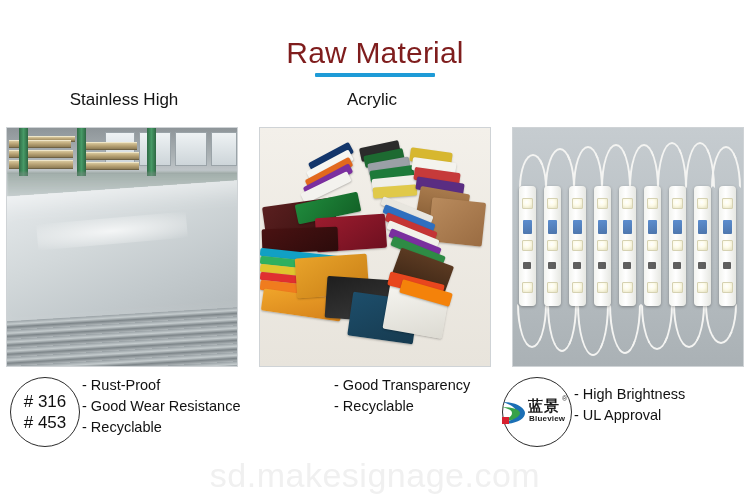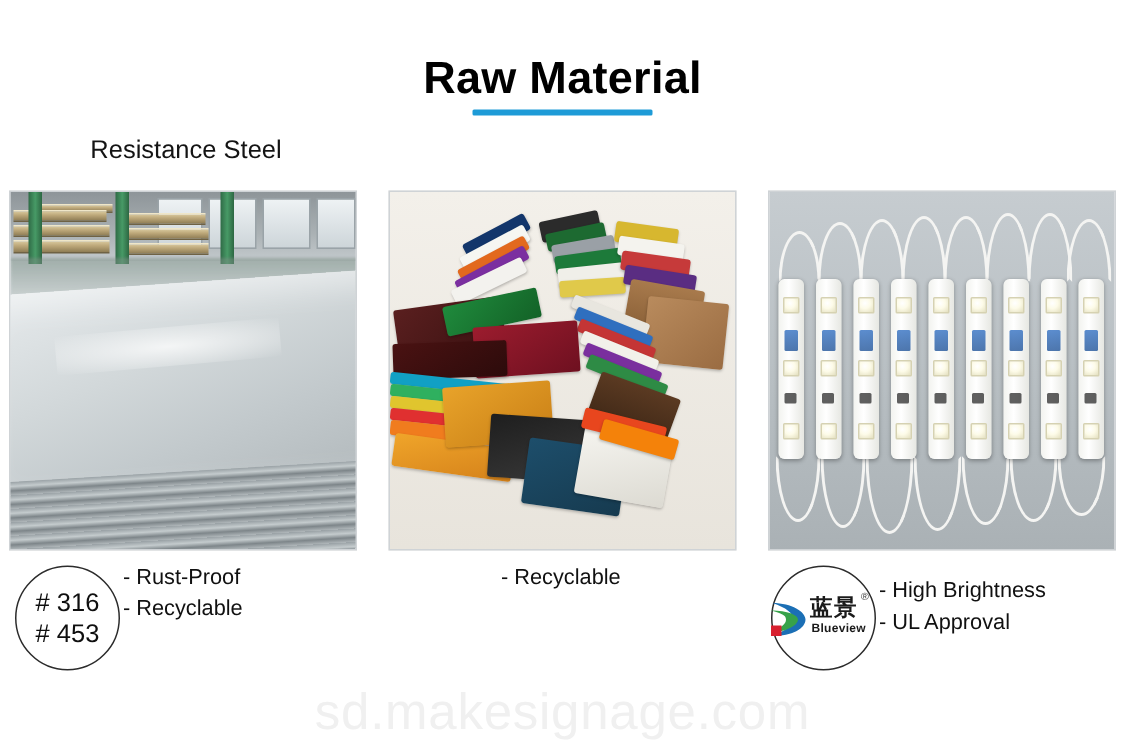--- a/index.html
+++ b/index.html
@@ -23,22 +23,22 @@
   
   .title-block {
     position: absolute;
     top: 36px;
     left: 0;
     width: 750px;
     text-align: center;
   }
   .title-text {
     font-size: 30px;
-    font-weight: bold;
-    color: #000000;
+    font-weight: normal;
+    color: #7f1d1d;
     letter-spacing: 0.2px;
     line-height: 34px;
     font-family: "Liberation Sans", sans-serif;
   }
   .title-underline {
     width: 120px;
     height: 4px;
     margin: 3px auto 0 auto;
     border-radius: 1px;
   }
@@ -212,21 +212,21 @@
     width: 750px;
     height: 80px;
   }
   .feature {
     position: absolute;
     top: 0;
     height: 80px;
   }
   .feature.f1 { left: 4px;   width: 248px; }
   .feature.f2 { left: 256px; width: 248px; }
-  .feature.f3 { left: 508px; width: 242px; }
+  .feature.f3 { left: 496px; width: 242px; }
 
   .badge-circle {
     position: absolute;
     top: 2px;
     left: 6px;
     width: 70px;
     height: 70px;
     border: 1.5px solid #2c2c2c;
     border-radius: 50%;
     background: #ffffff;
@@ -341,21 +341,22 @@
 <body>
 
 <div class="page">
 
   <div class="title-block">
     <div class="title-text">Raw Material</div>
     <div class="title-underline" style="background:#1E9BD7;"></div>
   </div>
 
   <div class="headers">
-    <div class="col-head c1">Resistance Steel</div>
+    <div class="col-head c1">Stainless High</div>
+    <div class="col-head c2">Acrylic</div>
   </div>
 
   <div class="photos">
 
     <div class="photo p1">
       <div class="ph-inner">
         <div class="steel-bg"></div>
         <div class="steel-ceiling"></div>
         <div class="steel-window sw1"></div>
         <div class="steel-window sw2"></div>
@@ -522,26 +523,28 @@
 
   <div class="features">
 
     <div class="feature f1">
       <div class="badge-circle">
         <div class="grade-line"># 316</div>
         <div class="grade-line"># 453</div>
       </div>
       <div class="bullets">
         <div class="bullet">- Rust-Proof</div>
+        <div class="bullet">- Good Wear Resistance</div>
         <div class="bullet">- Recyclable</div>
       </div>
     </div>
 
     <div class="feature f2">
       <div class="bullets wide">
+        <div class="bullet">- Good Transparency</div>
         <div class="bullet">- Recyclable</div>
       </div>
     </div>
 
     <div class="feature f3">
       <div class="badge-circle logo-circle">
         <div class="bv-logo">
           <svg class="bv-swoosh" width="30" height="30" viewBox="0 0 30 30">
             <path d="M3 4 C16 4, 25 10, 25 15 C25 21, 16 26, 3 26 C12 22, 17 19, 17 15 C17 11, 12 7, 3 4 Z" fill="#1b6fb5"></path>
             <path d="M2 9 C13 9, 20 12, 20 15 C20 19, 12 23, 2 24 C9 20, 12 18, 12 15 C12 12, 9 11, 2 9 Z" fill="#37a24a"></path>

